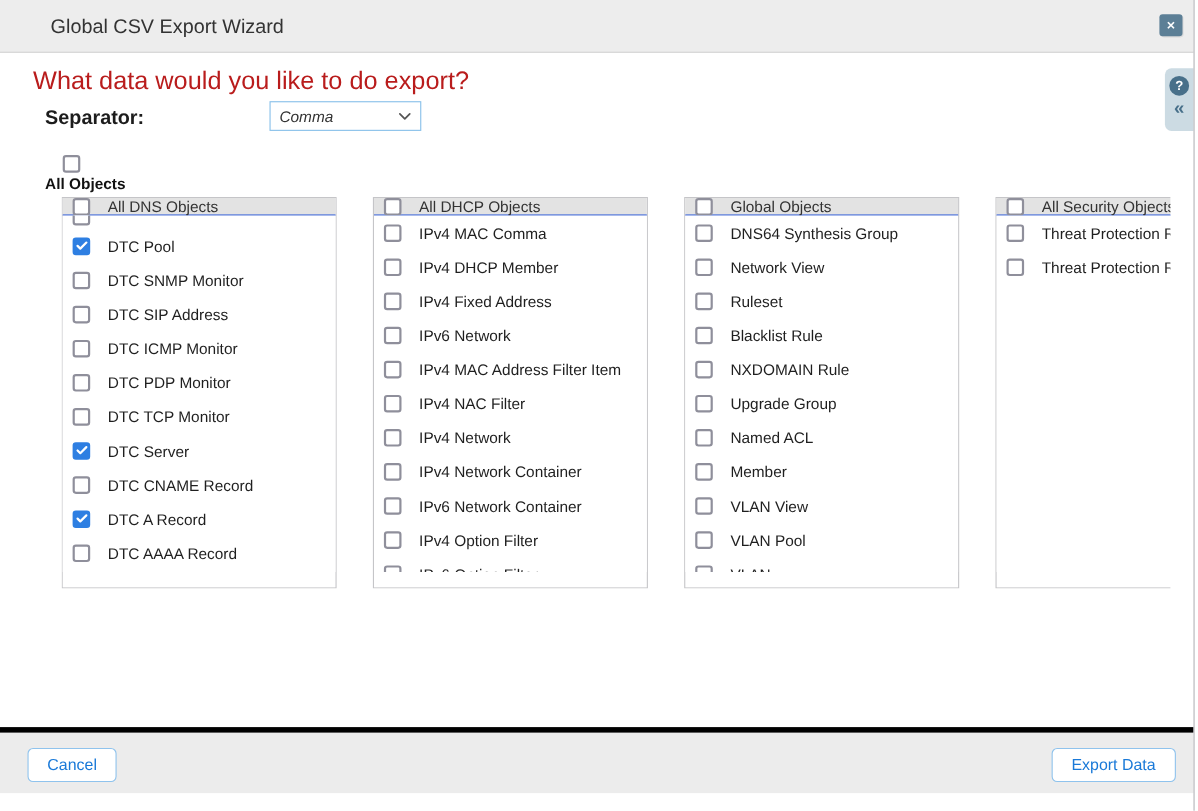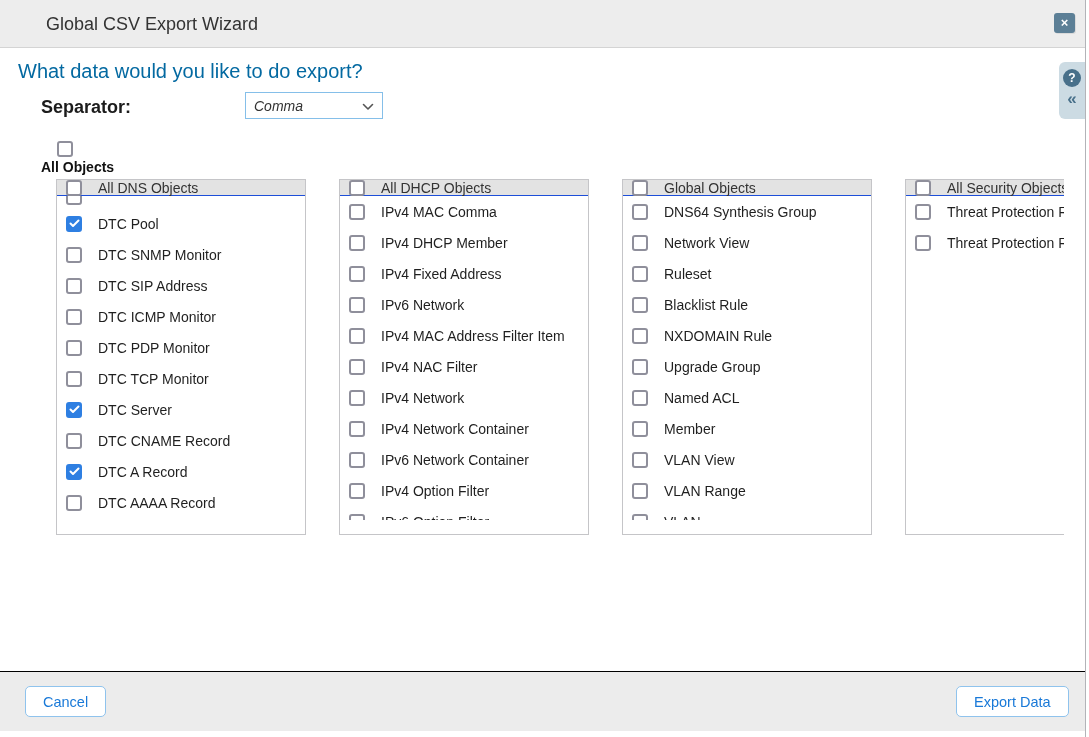--- a/index.html
+++ b/index.html
@@ -27,21 +27,21 @@
     background: #5c7f96; border-radius: 3px; color: #fff;
     font-size: 13px; font-weight: bold; text-align: center; line-height: 20px;
     cursor: pointer; box-shadow: 1px 1px 0 rgba(0,0,0,0.08);
   }
 
   
   .vline { position: absolute; left: 1085px; top: 0; bottom: 0; width: 1px; background: #b3b3b8; }
 
   
   .heading {
-    position: absolute; left: 18px; top: 60px; font-size: 20px; color: #0369a1;
+    position: absolute; left: 30px; top: 60px; font-size: 23px; color: #b91c1c;
   }
   .sep-label {
     position: absolute; left: 41px; top: 97px; font-size: 18px; font-weight: bold; color: #1c1c1c;
   }
   .dropdown {
     position: absolute; left: 245px; top: 92px; width: 138px; height: 27px;
     border: 1px solid #85bfe9; background: #fff; display: flex; align-items: center;
     padding: 0 8px; cursor: pointer; font-style: italic;
   }
   .dropdown .value { font-size: 14px; color: #333; flex: 1; }
@@ -93,22 +93,22 @@
   .help-icon {
     width: 18px; height: 18px; border-radius: 50%; background: #48708a; color: #fff;
     font-size: 12px; font-weight: bold; text-align: center; line-height: 18px; cursor: pointer;
   }
   .collapse-icon {
     color: #48708a; font-size: 17px; font-weight: bold; line-height: 16px; cursor: pointer;
   }
 
   
   .footer {
-    position: absolute; left: 0; bottom: 6px; width: 1085px; height: 60px;
-    background: #ececec; border-top: 1px solid #000000;
+    position: absolute; left: 0; bottom: 16px; width: 1085px; height: 60px;
+    background: #ececec; border-top: 5px solid #000000;
   }
   .btn {
     position: absolute; top: 14px; height: 31px; background: #fff;
     border: 1px solid #8fc3ed; border-radius: 5px; color: #1979d8;
     font-size: 14.5px; font-family: "Liberation Sans", sans-serif;
     padding: 0 17px; cursor: pointer;
   }
   .btn-cancel { left: 25px; }
   .btn-export { left: 956px; }
 </style>
@@ -291,21 +291,21 @@
           <div class="item">
             <span class="cb"></span>
             <span class="lbl">Member</span>
           </div>
           <div class="item">
             <span class="cb"></span>
             <span class="lbl">VLAN View</span>
           </div>
           <div class="item">
             <span class="cb"></span>
-            <span class="lbl">VLAN Range</span>
+            <span class="lbl">VLAN Pool</span>
           </div>
           <div class="item">
             <span class="cb"></span>
             <span class="lbl">VLAN</span>
           </div>
         </div>
       </div>
       <div class="column">
         <div class="col-header">
           <span class="cb"></span>

